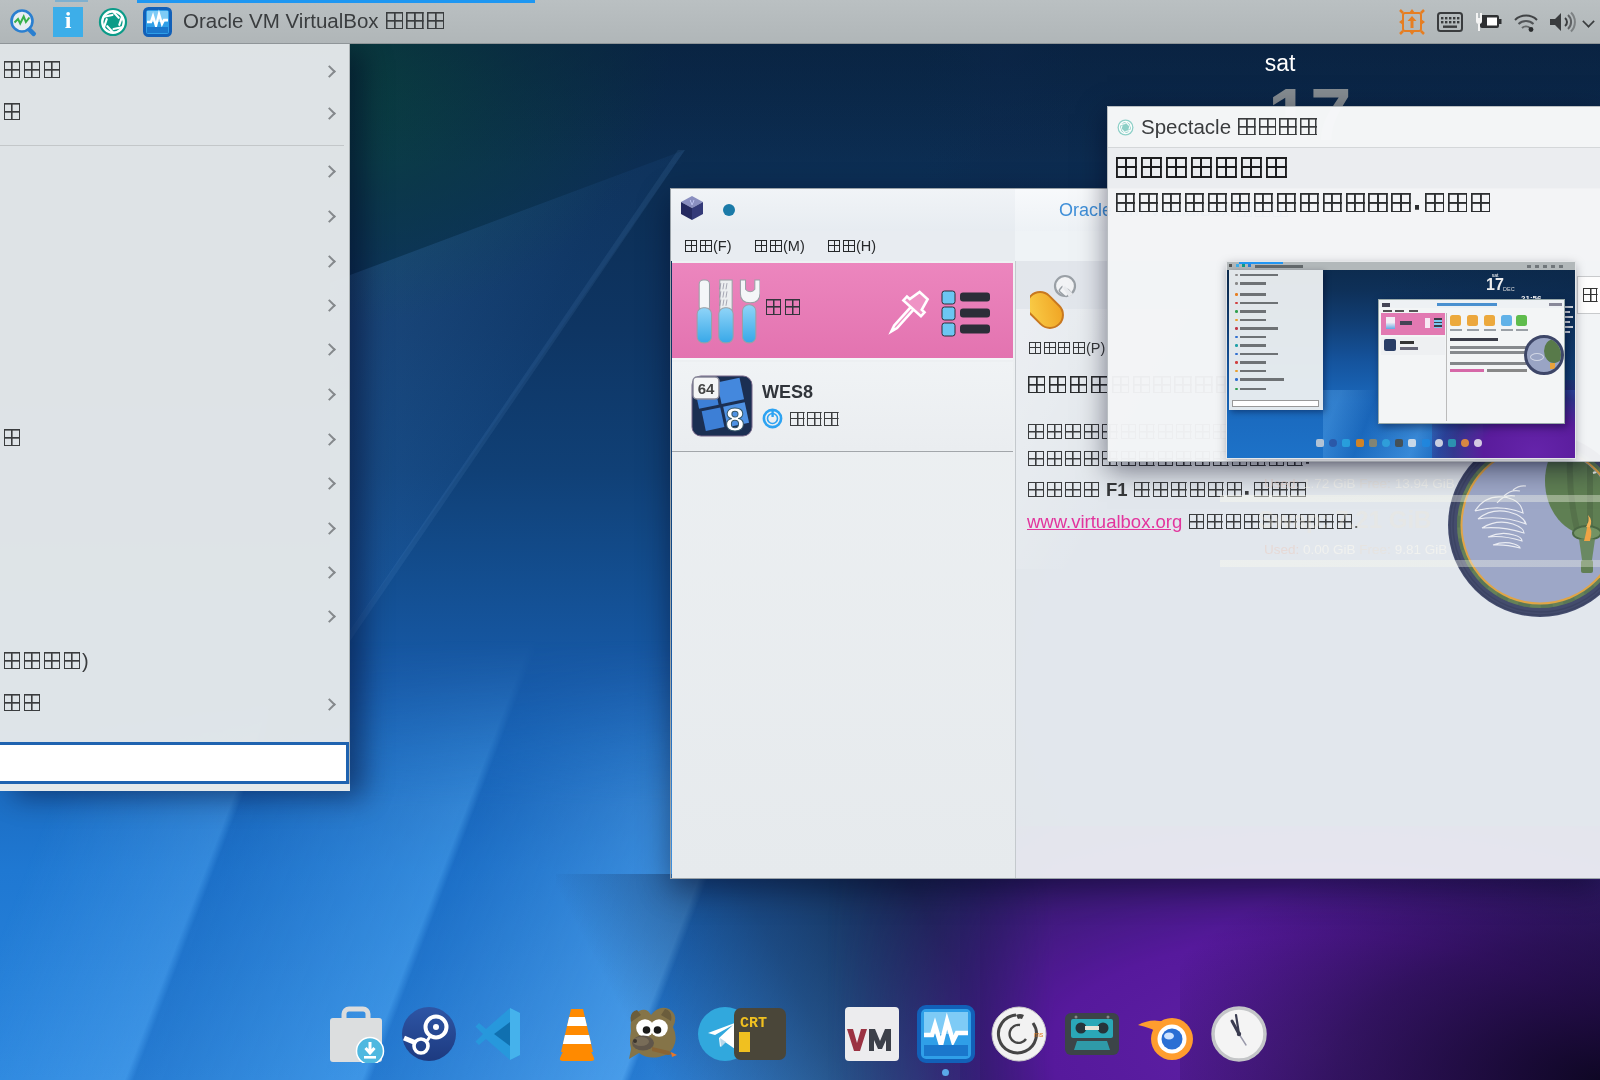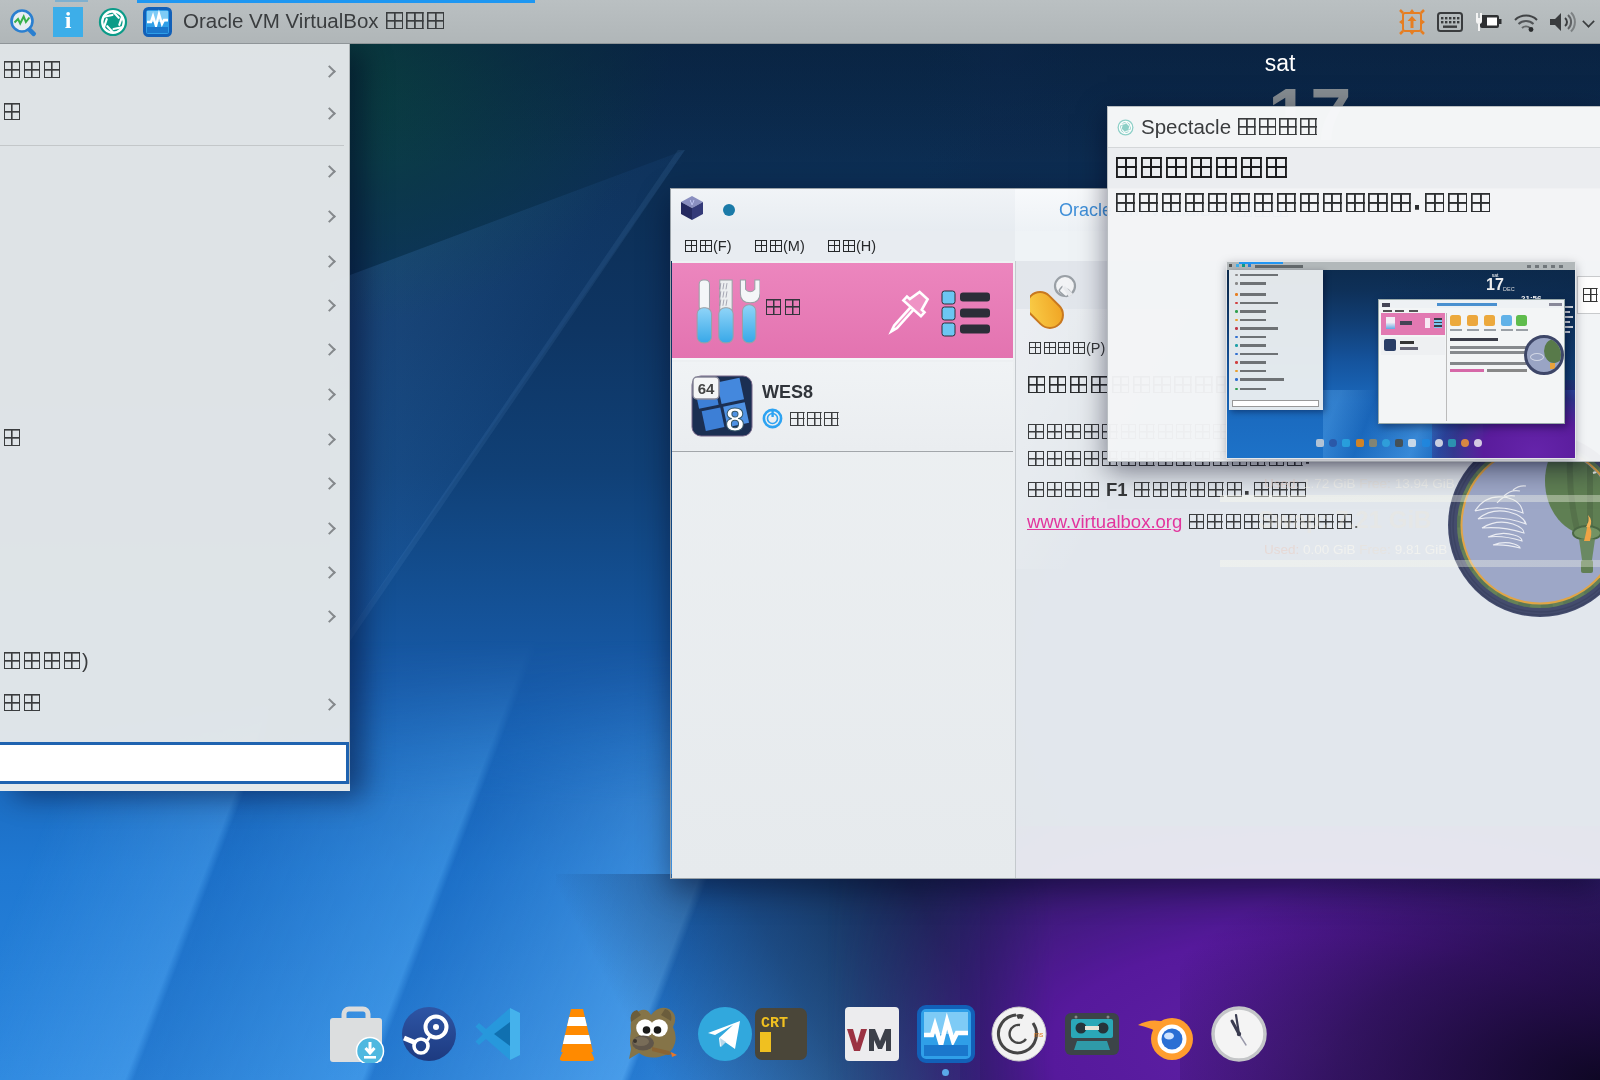--- a/index.html
+++ b/index.html
@@ -503,21 +503,21 @@
  <ellipse cx="20" cy="36.5" rx="8" ry="4.5" fill="#786c58"></ellipse>
  <circle cx="14" cy="36" r="2" fill="#3a342c"></circle>
  <path d="M31 42 l17 4 4 3 -5 1 -16 -4 Z" fill="#8a6434"></path>
  <path d="M50 47 l6 3 -5 2 Z" fill="#e8762a"></path>
 </svg></div>
     <div class="abs" style="left:696px;top:1005px;width:58px;height:58px"><svg width="58" height="58" viewBox="0 0 58 58">
  <circle cx="29" cy="29" r="27" fill="#31a8dd"></circle>
  <path d="M12 28 l32 -12 -5 28 -10 -7 -5 5 -1 -9 14 -13 -18 10 Z" fill="#fff"></path>
  <path d="M24 33 l1 9 5 -5 Z" fill="#b8d8ea"></path>
 </svg></div>
-    <div class="abs" style="left:752px;top:1005px;width:58px;height:58px"><svg width="58" height="58" viewBox="0 0 58 58">
+    <div class="abs" style="left:731px;top:1005px;width:58px;height:58px"><svg width="58" height="58" viewBox="0 0 58 58">
  <rect x="3" y="3" width="52" height="52" rx="7" fill="#4a4639"></rect>
  <text x="9" y="22" font-family="Liberation Mono,monospace" font-size="15" font-weight="bold" fill="#f0c020">CRT</text>
  <rect x="8" y="27" width="11" height="20" fill="#f0c020"></rect>
 </svg></div>
     <div class="abs" style="left:843px;top:1005px;width:58px;height:58px"><svg width="58" height="58" viewBox="0 0 58 58">
  <rect x="2" y="2" width="54" height="54" rx="4" fill="#ececee"></rect>
  <g fill="#3c4049">
   <path d="M4 24 h6 l4 14 4 -14 h6 l-7 22 h-6 Z" fill="#9b3242"></path>
   <path d="M26 46 v-22 h6 l5 12 5 -12 h6 v22 h-5 v-11 l-4 9 h-4 l-4 -9 v11 Z"></path>
  </g>

